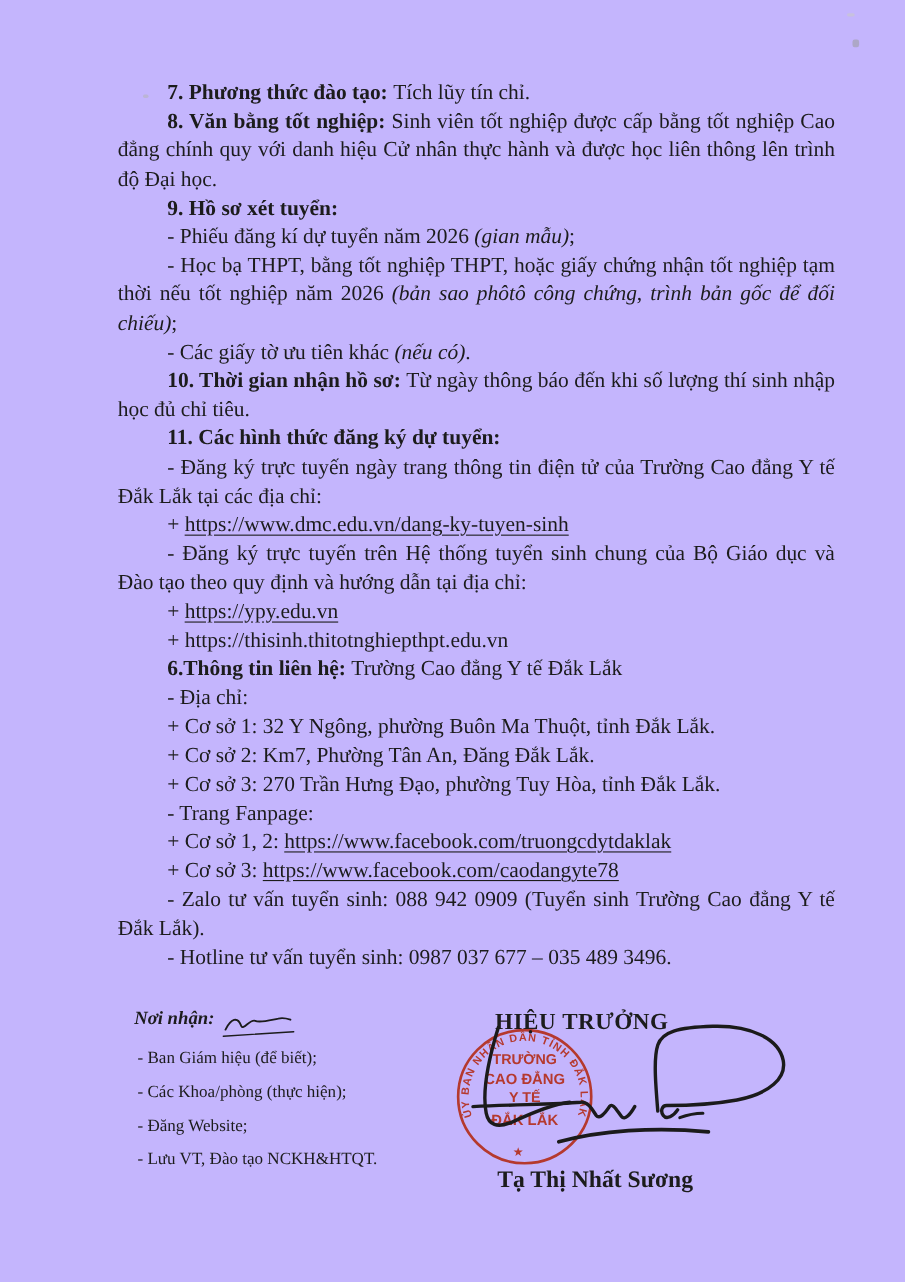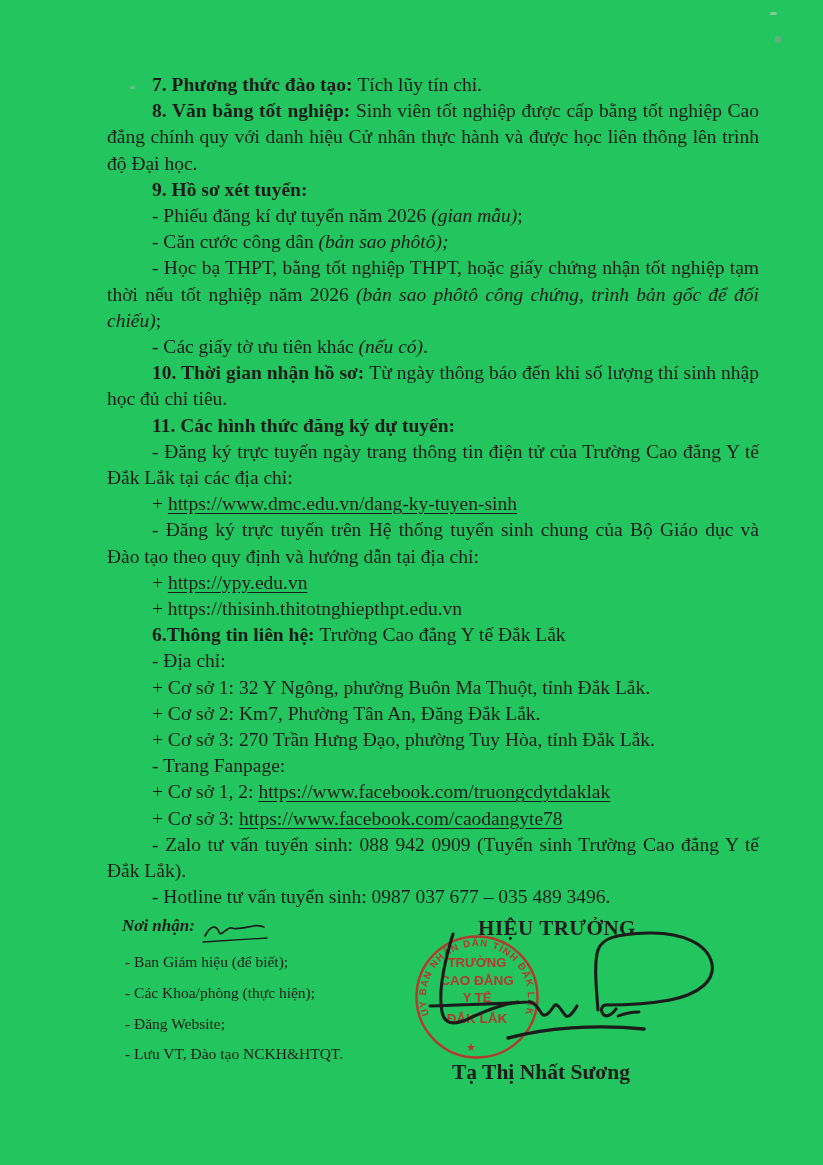--- a/index.html
+++ b/index.html
@@ -1,19 +1,19 @@
 <!DOCTYPE html>
 <html lang="vi"><head>
 <meta charset="utf-8">
 <style>
   html,body{margin:0;padding:0;background:#ffffff;}
   .page{
     position:relative;
     width:823px;height:1165px;
-    background:#22c55e;
+    background:#c4b5fd;
     font-family:"Liberation Serif","DejaVu Serif",serif;
     color:#1c1c1c;
     overflow:hidden;
   }
   
   .content{
     position:absolute;left:107px;top:72px;width:652px;
   }
   .para{
     margin:0;
@@ -32,21 +32,21 @@
     font-size:15.5px;line-height:18.8px;
   }
   .footer-left .heading{
     font-weight:bold;font-style:italic;font-size:17px;
     padding-left:9px;display:flex;align-items:flex-start;gap:6px;height:24px;
   }
   .footer-left .ritem{margin:12px;}
   
   .sig-title{
     position:absolute;left:450px;top:916px;width:214px;
-    text-align:center;font-weight:bold;font-size:21px;letter-spacing:0.5px;
+    text-align:left;font-weight:bold;font-size:21px;letter-spacing:0.5px;
     z-index:4;
   }
   .sig-name{
     position:absolute;left:452px;top:1060px;width:218px;
     text-align:left;font-weight:bold;font-size:21.5px;
     z-index:4;
   }
   .stamp{position:absolute;left:414px;top:934px;z-index:1;}
   .signature{position:absolute;left:420px;top:920px;z-index:2;pointer-events:none;}
   .scribble{display:inline-block;margin-top:2px;}
@@ -63,21 +63,20 @@
 
   <div class="speck speck-a"></div>
   <div class="speck speck-b"></div>
   <div class="speck speck-c"></div>
 
   <div class="content">
       <p class="para"><span class="b">7. Phương thức đào tạo: </span><span>Tích lũy tín chỉ.</span></p>
       <p class="para justify"><span class="b">8. Văn bằng tốt nghiệp: </span><span>Sinh viên tốt nghiệp được cấp bằng tốt nghiệp Cao đẳng chính quy với danh hiệu Cử nhân thực hành và được học liên thông lên trình độ Đại học.</span></p>
       <p class="para"><span class="b">9. Hồ sơ xét tuyển:</span></p>
       <p class="para"><span>- Phiếu đăng kí dự tuyển năm 2026 </span><span class="i">(gian mẫu)</span><span>;</span></p>
-      <p class="para"><span>- Căn cước công dân </span><span class="i">(bản sao phôtô);</span></p>
       <p class="para justify"><span>- Học bạ THPT, bằng tốt nghiệp THPT, hoặc giấy chứng nhận tốt nghiệp tạm thời nếu tốt nghiệp năm 2026 </span><span class="i">(bản sao phôtô công chứng, trình bản gốc để đối chiếu)</span><span>;</span></p>
       <p class="para"><span>- Các giấy tờ ưu tiên khác </span><span class="i">(nếu có)</span><span>.</span></p>
       <p class="para justify"><span class="b">10. Thời gian nhận hồ sơ: </span><span>Từ ngày thông báo đến khi số lượng thí sinh nhập học đủ chỉ tiêu.</span></p>
       <p class="para"><span class="b">11. Các hình thức đăng ký dự tuyển:</span></p>
       <p class="para justify"><span>- Đăng ký trực tuyến ngày trang thông tin điện tử của Trường Cao đẳng Y tế Đắk Lắk tại các địa chỉ:</span></p>
       <p class="para"><span>+ </span><span class="u">https://www.dmc.edu.vn/dang-ky-tuyen-sinh</span></p>
       <p class="para justify"><span>- Đăng ký trực tuyến trên Hệ thống tuyển sinh chung của Bộ Giáo dục và Đào tạo theo quy định và hướng dẫn tại địa chỉ:</span></p>
       <p class="para"><span>+ </span><span class="u">https://ypy.edu.vn</span></p>
       <p class="para"><span>+ https://thisinh.thitotnghiepthpt.edu.vn</span></p>
       <p class="para"><span class="b">6.Thông tin liên hệ: </span><span>Trường Cao đẳng Y tế Đắk Lắk</span></p>

